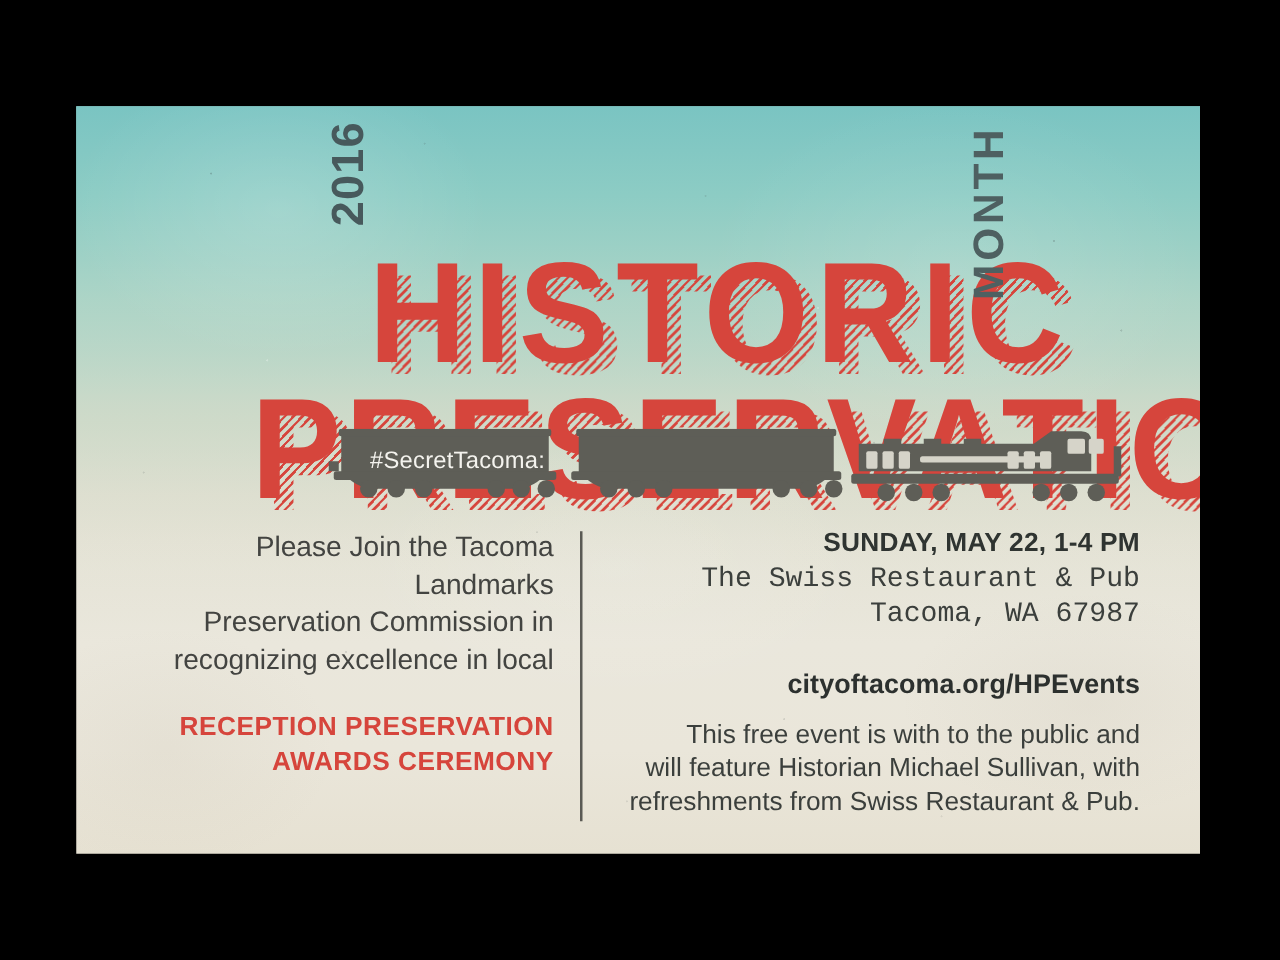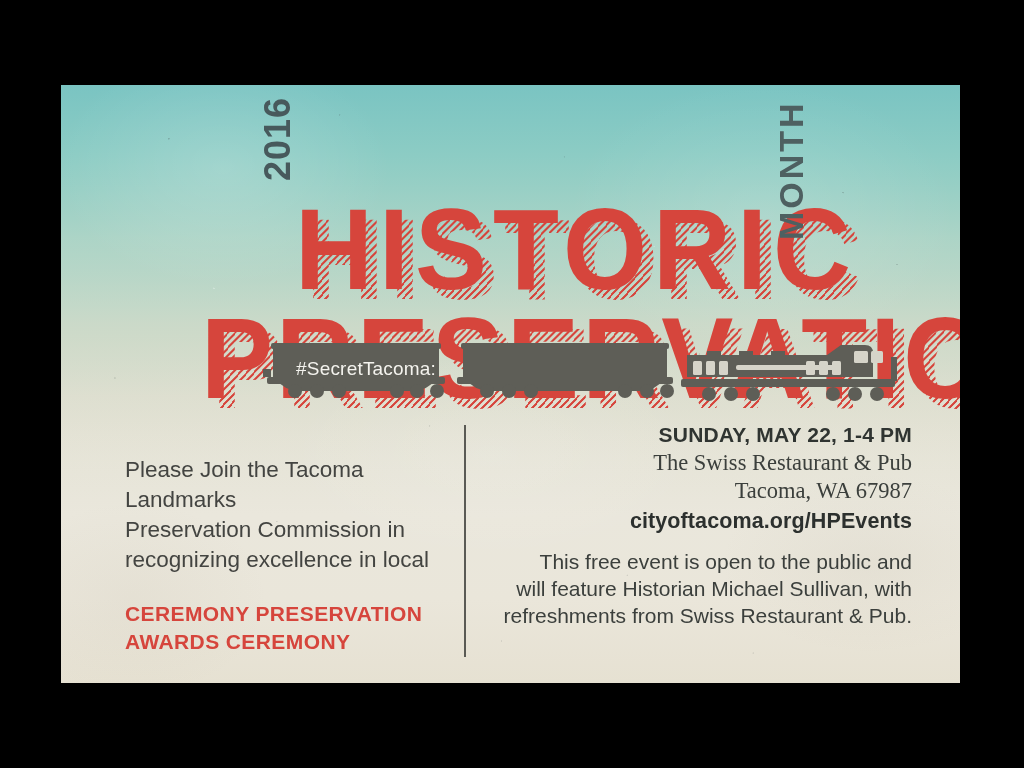--- a/index.html
+++ b/index.html
@@ -189,25 +189,24 @@
     left: 403px;
     top: 340px;
     width: 2px;
     height: 232px;
     background: #4a4a46;
     opacity: .9;
   }
 
   #leftcol {
     position: absolute;
-    left: 64px;
+    left: 52px;
     top: 338px;
     width: 330px;
-    text-align: left;
-    margin-top: 32px;
+    text-align: right;
   }
   #leftcol .invite {
     font-family: "Liberation Sans", sans-serif;
     font-weight: 400;
     font-size: 22.5px;
     line-height: 30px;
     color: #434441;
   }
   #leftcol .awards {
     margin-top: 25px;
@@ -228,28 +227,28 @@
   }
   #rightcol .when {
     font-family: "Liberation Sans", sans-serif;
     font-weight: 700;
     font-size: 21px;
     letter-spacing: .2px;
     color: #2f3431;
     margin-bottom: 2px;
   }
   #rightcol .addr {
-    font-family: Liberation Serif, serif;
+    font-family: Liberation Mono, monospace;
     font-weight: 400;
     font-size: 22.5px;
     line-height: 28px;
     color: #3b3f3c;
   }
   #rightcol .url {
-    margin-top: 4px;
+    margin-top: 30px;
     font-family: "Liberation Sans", sans-serif;
     font-weight: 700;
     font-size: 21.5px;
     letter-spacing: .1px;
     color: #2c302e;
   }
   #rightcol .note {
     margin-top: 14px;
     font-family: "Liberation Sans", sans-serif;
     font-weight: 400;
@@ -343,33 +342,33 @@
 
     <div id="divider"></div>
 
     <div id="leftcol">
       <div class="invite">
         <div>Please Join the Tacoma Landmarks</div>
         <div>Preservation Commission in</div>
         <div>recognizing excellence in local</div>
       </div>
       <div class="awards">
-        <div>CEREMONY PRESERVATION</div>
+        <div>RECEPTION PRESERVATION</div>
         <div>AWARDS CEREMONY</div>
       </div>
     </div>
 
     <div id="rightcol">
       <div class="when">SUNDAY, MAY 22, 1-4 PM</div>
       <div class="addr">
         <div>The Swiss Restaurant &amp; Pub</div>
         <div>Tacoma, WA 67987</div>
       </div>
       <div class="url">cityoftacoma.org/HPEvents</div>
       <div class="note">
-        <div>This free event is open to the public and</div>
+        <div>This free event is with to the public and</div>
         <div>will feature Historian Michael Sullivan, with</div>
         <div>refreshments from Swiss Restaurant &amp; Pub.</div>
       </div>
     </div>
 
   </div>
 </div>
 
 </body></html>

